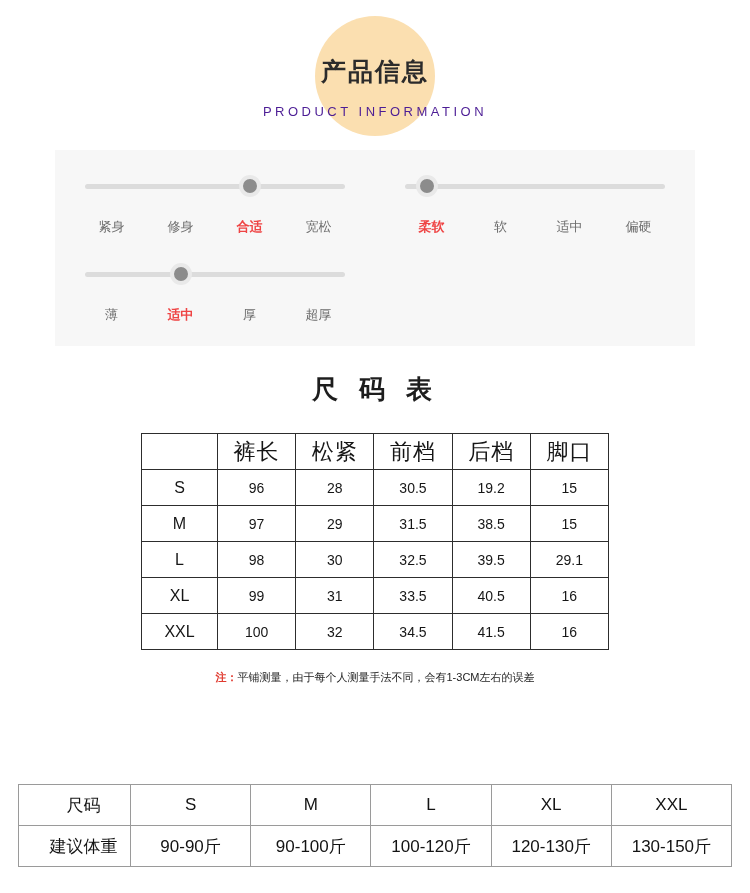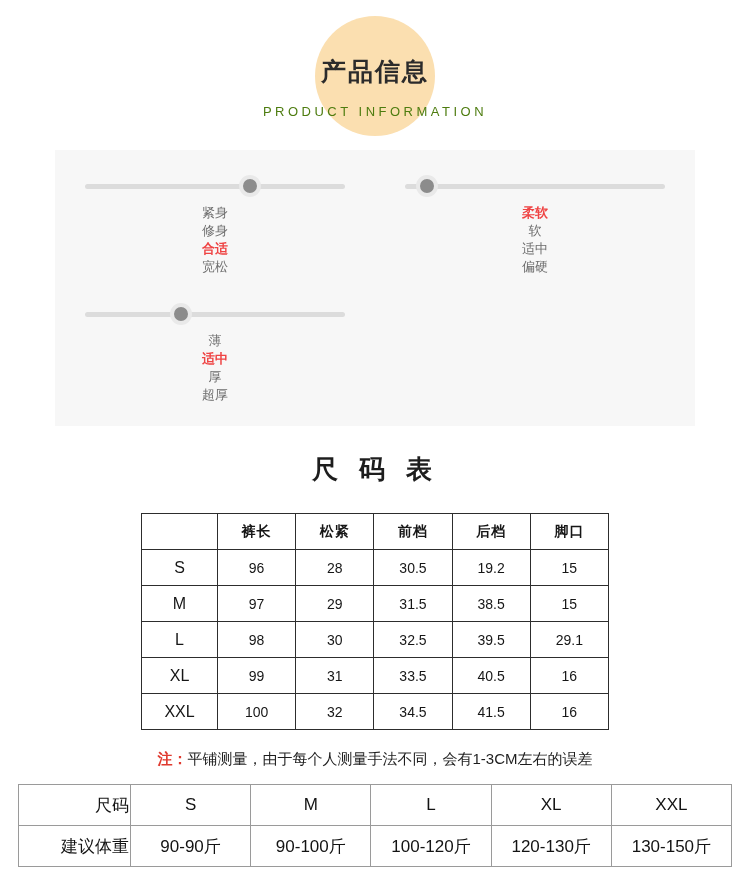--- a/index.html
+++ b/index.html
@@ -44,21 +44,21 @@
     color: #2b2b2b;
   }
   .header-sub {
     position: absolute;
     left: 0;
     right: 0;
     top: 104px;
     text-align: center;
     font-size: 13px;
     letter-spacing: 3.5px;
-    color: #4d7c0f;
+    color: #4c1d95;
   }
 
   
   .attrs-panel {
     margin: 10px 55px 0 55px;
     background: #f7f7f7;
     padding: 24px 0 22px 0;
     display: grid;
     grid-template-columns: 1fr 1fr;
     row-gap: 26px;
@@ -85,22 +85,21 @@
     width: 22px;
     height: 22px;
     margin-left: -11px;
     border-radius: 50%;
     background: #8c8c8c;
     border: 4px solid #e9e9e9;
     box-sizing: border-box;
   }
   .attr-labels {
     display: flex;
-    margin-top: 6px;
-    flex-direction: column;
+    margin-top: 20px;
   }
   .attr-labels span {
     flex: 1;
     text-align: center;
     font-size: 13px;
     color: #6d6d6d;
   }
   .attr-labels span.sel {
     color: #ef4444;
     font-weight: bold;
@@ -129,38 +128,38 @@
   }
   table.main td, table.main th {
     border: 1px solid #2d2d2d;
     height: 33px;
     text-align: center;
     font-size: 14px;
     font-weight: normal;
     color: #161616;
   }
   table.main th {
-    font-size: 14px;
-    font-weight: bold;
+    font-size: 22px;
+    font-weight: normal;
     letter-spacing: 1px;
   }
   table.main col.c0 { width: 76px; }
   table.main .corner {
     border-top-color: #2d2d2d;
     border-left-color: #2d2d2d;
   }
   table.main tbody td:first-child {
     font-size: 16px;
   }
 
   
   .note {
     margin: 20px 0 8px 0;
     text-align: center;
-    font-size: 15px;
+    font-size: 11px;
     color: #1d1d1d;
   }
   .note .note-label {
     color: #e03a2f;
     font-weight: bold;
   }
 
   
   .bottom-wrap {
     position: absolute;
@@ -175,21 +174,21 @@
   }
   table.weights td {
     border: 1px solid #9a9a9a;
     height: 38px;
     text-align: center;
     font-size: 17px;
     color: #131313;
   }
   table.weights td.rowhead {
     width: 112px;
-    text-align: right;
+    text-align: center;
     padding-left: 19px;
     font-size: 17px;
   }
 </style>
 </head>
 <body>
 
 <div class="header">
   <div class="header-circle"></div>
   <div class="header-title">产品信息</div>

